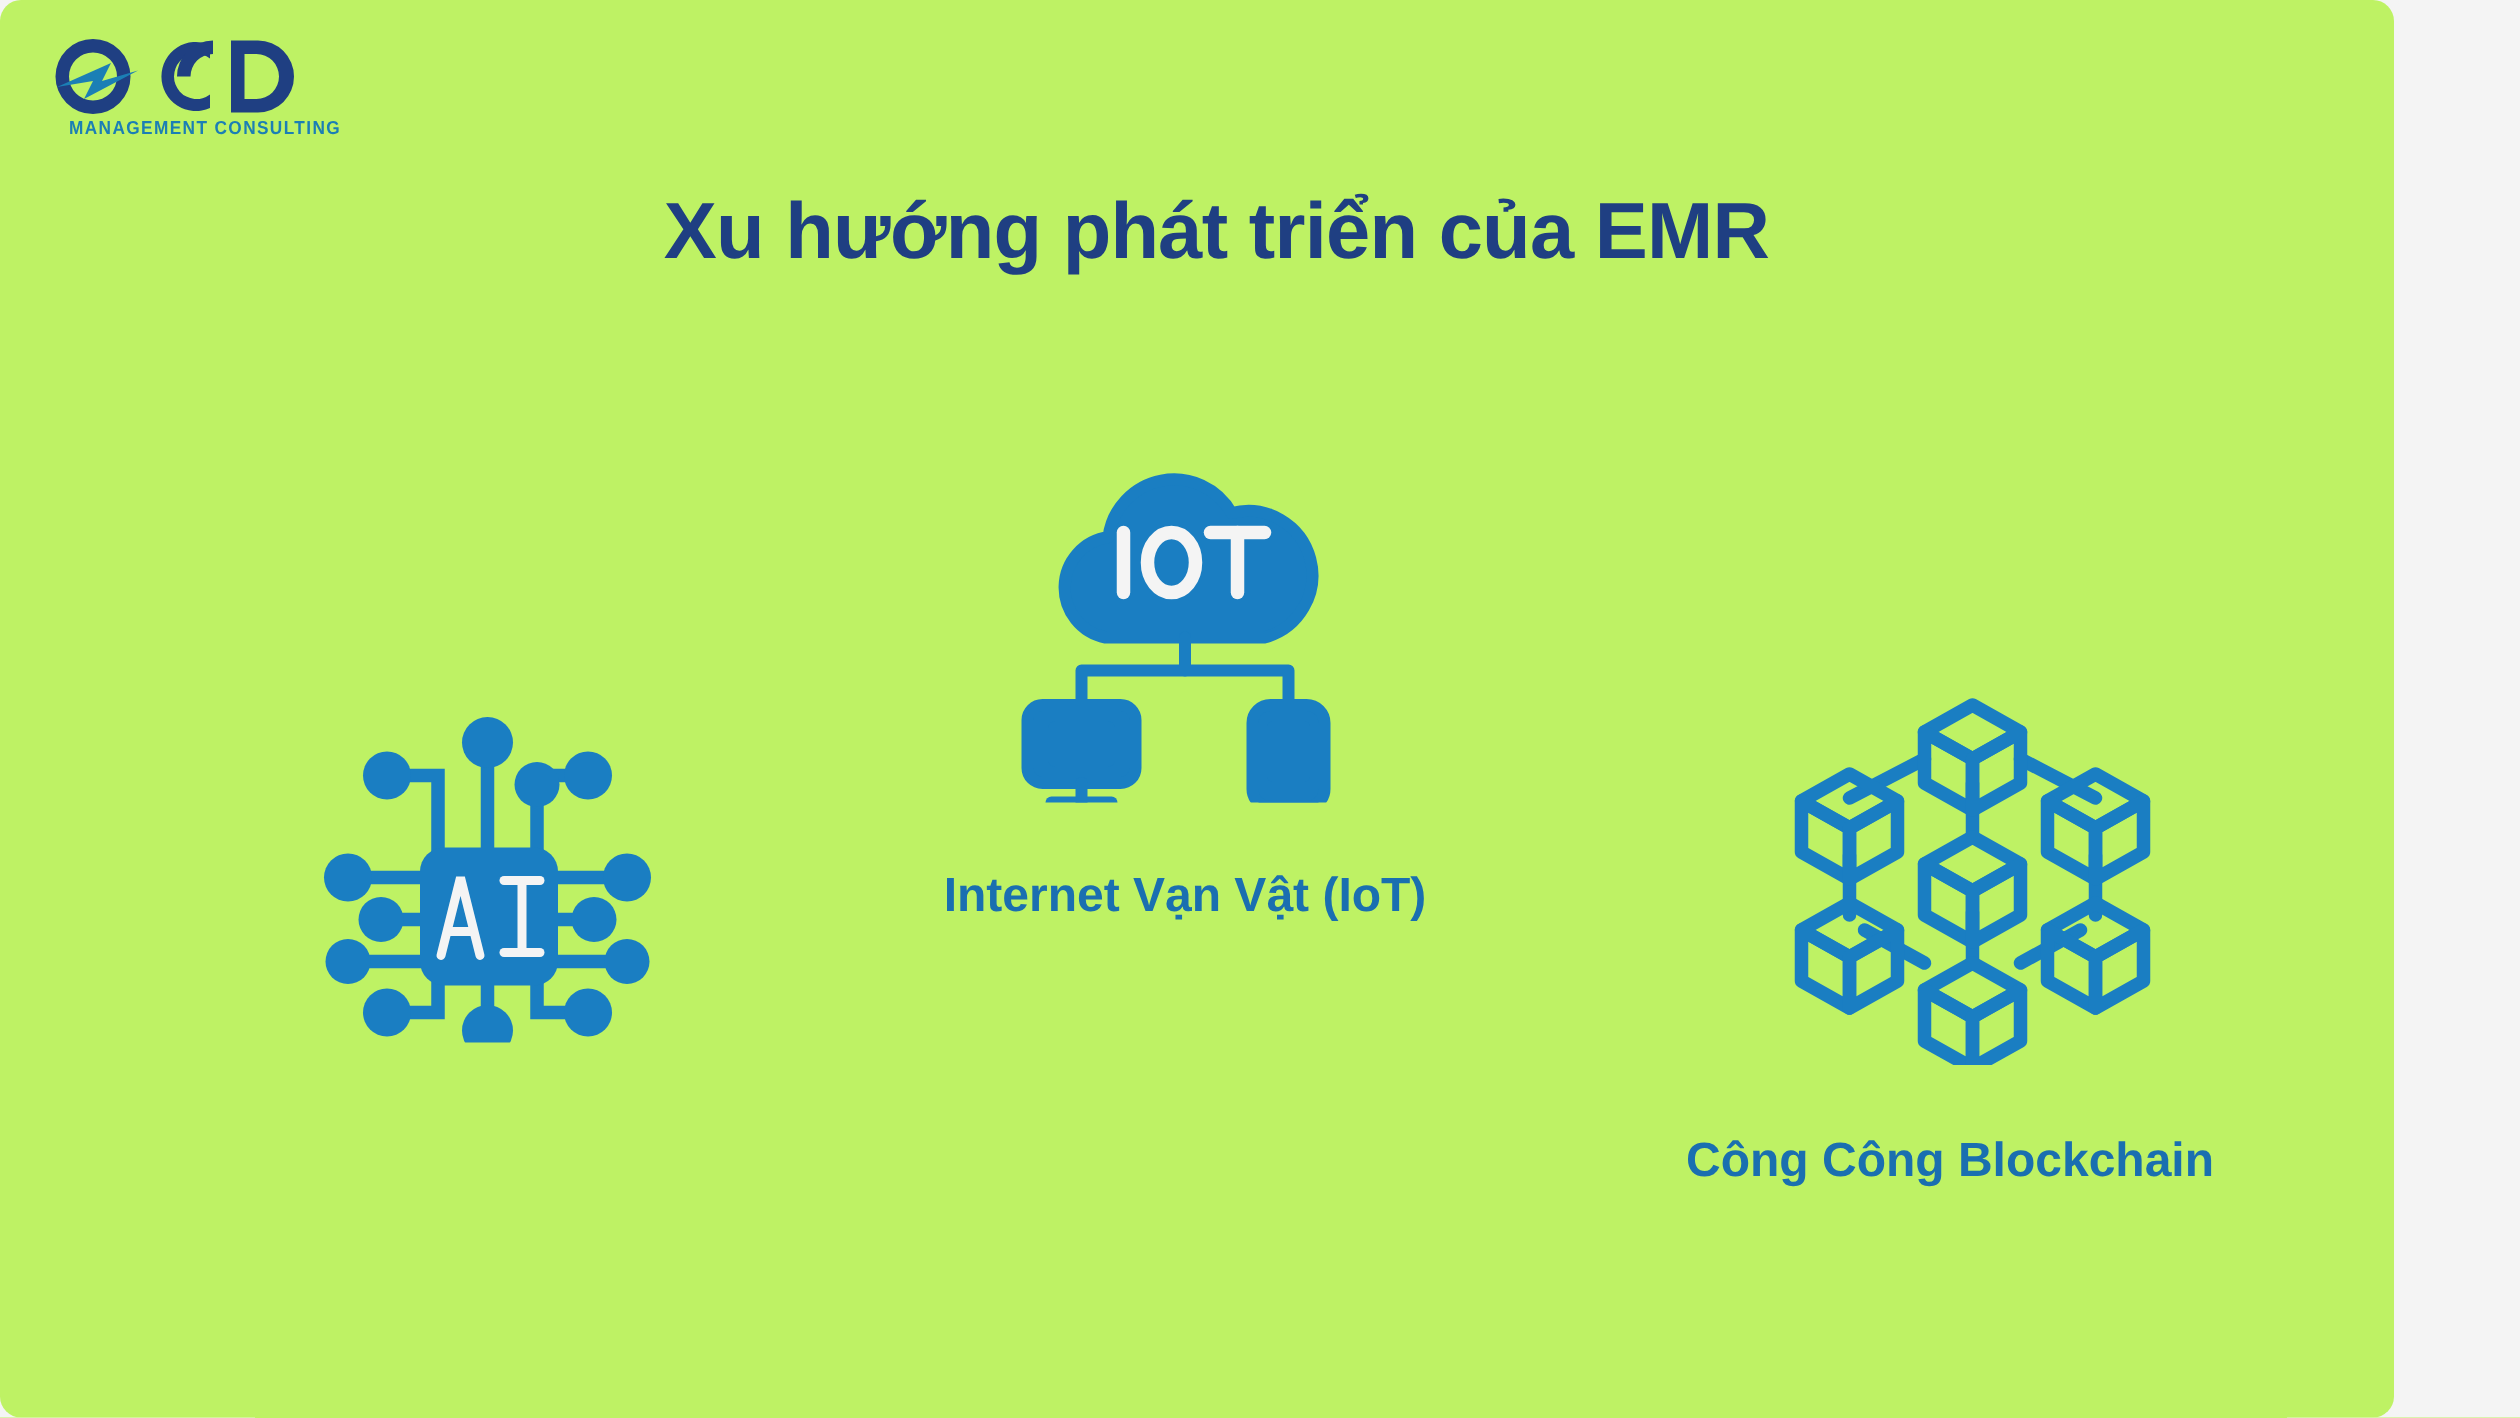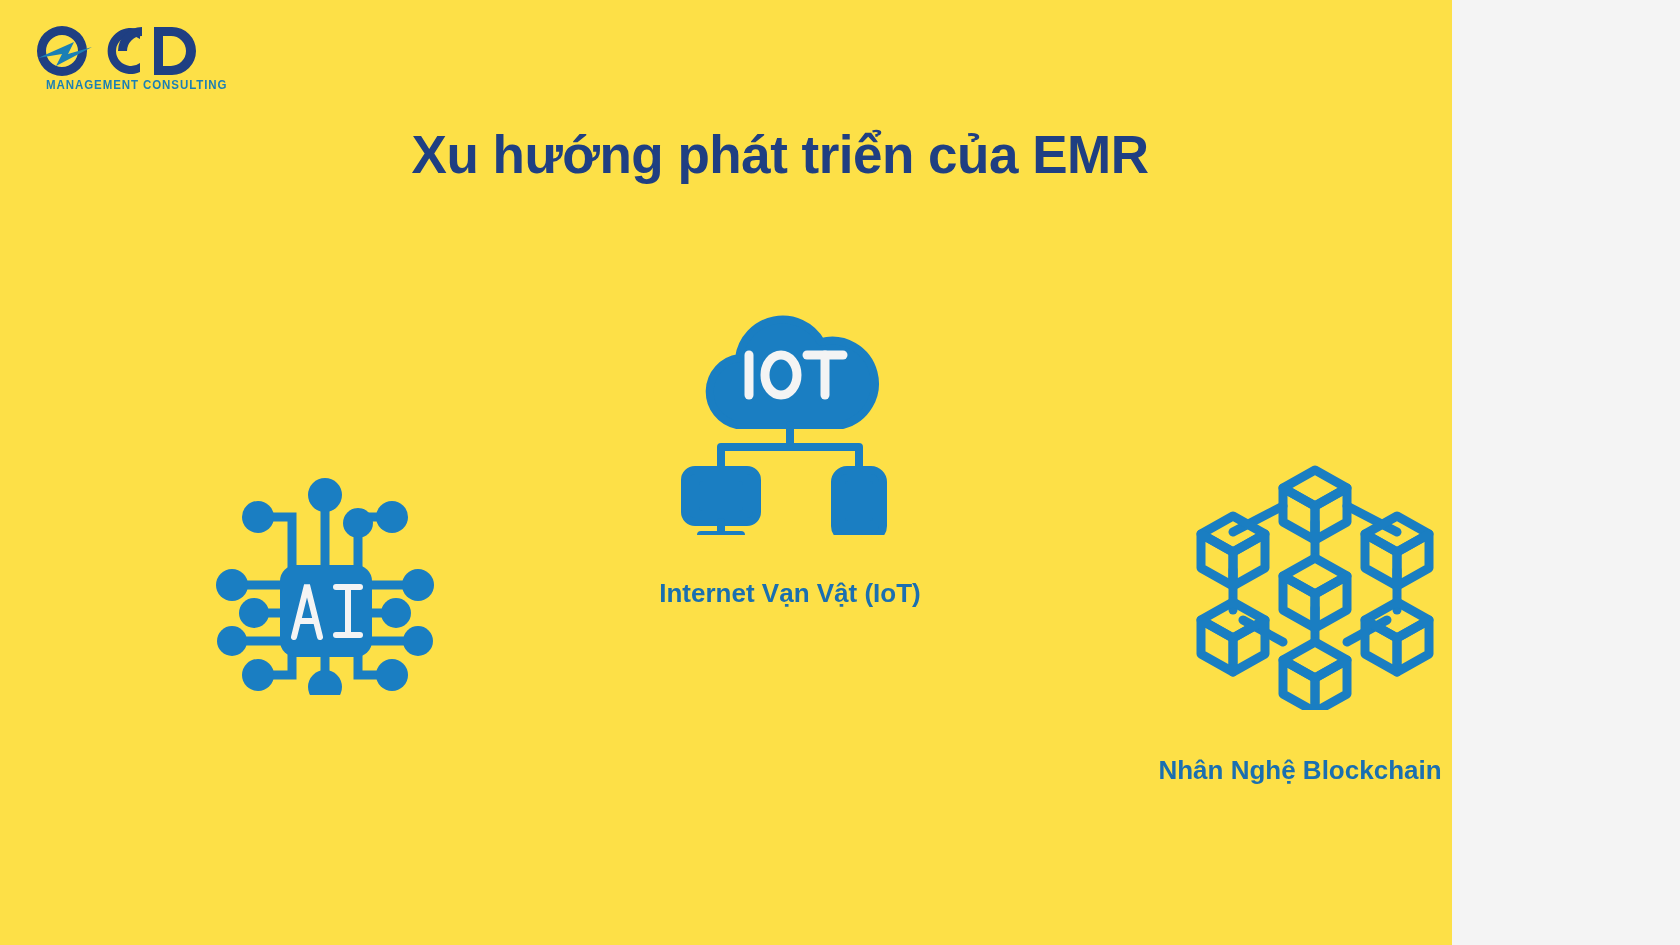--- a/index.html
+++ b/index.html
@@ -9,23 +9,24 @@
   body {
     width: 1680px;
     height: 945px;
     background: #f4f4f4;
     font-family: "Liberation Sans", sans-serif;
     overflow: hidden;
     position: relative;
   }
   #canvas {
     position: relative;
-    width: 1452px;
+    width: 1596px;
     height: 945px;
-    background: #fde047;
+    background: #bef264;
+    border-radius: 14px;
   }
 
   
   .logo {
     position: absolute;
     left: 22px;
     top: 22px;
     width: 230px;
     height: 80px;
   }
@@ -56,20 +57,21 @@
     left: 0;
     top: 124px;
     width: 1560px;
     text-align: center;
     font-size: 53px;
     font-weight: bold;
     color: #1f3f82;
     letter-spacing: -0.5px;
     white-space: nowrap;
     font-family: "Liberation Sans", sans-serif;
+    padding-left: 31px;
   }
 
   
   .item {
     position: absolute;
   }
   .item-icon {
     position: absolute;
     left: 0;
     top: 0;
@@ -83,21 +85,21 @@
   #item-iot { left: 570px; top: 285px; width: 440px; height: 330px; }
   #item-iot .item-icon { left: 105px; top: 0; }
 
   
   #item-blockchain { left: 1080px; top: 460px; width: 440px; height: 340px; }
   #item-blockchain .item-icon { left: 105px; top: 0; }
 
   .abs-label {
     position: absolute;
     text-align: center;
-    font-size: 26px;
+    font-size: 32px;
     font-weight: bold;
     color: #1a6fb0;
     white-space: nowrap;
     font-family: "Liberation Sans", sans-serif;
   }
   #label-ai { left: 60px; top: 748px; width: 520px; }
   #label-iot { left: 545px; top: 578px; width: 490px; }
   #label-blockchain { left: 1040px; top: 755px; width: 520px; }
 </style>
 </head>
@@ -238,15 +240,15 @@
 
       <use href="#cube" x="130" y="40"></use>
       <use href="#cube" x="48" y="86"></use>
       <use href="#cube" x="212" y="86"></use>
       <use href="#cube" x="130" y="128"></use>
       <use href="#cube" x="48" y="172"></use>
       <use href="#cube" x="212" y="172"></use>
       <use href="#cube" x="130" y="212"></use>
     </svg>
   </div>
-  <div class="abs-label" id="label-blockchain">Nhân Nghệ Blockchain</div>
+  <div class="abs-label" id="label-blockchain">Công Công Blockchain</div>
 
 </div>
 
 </body></html>

